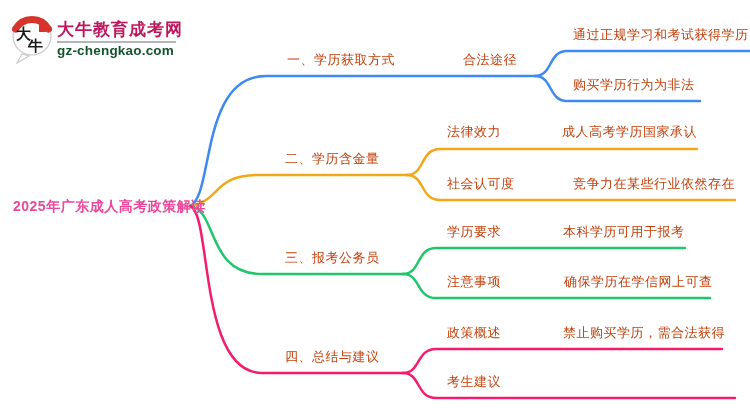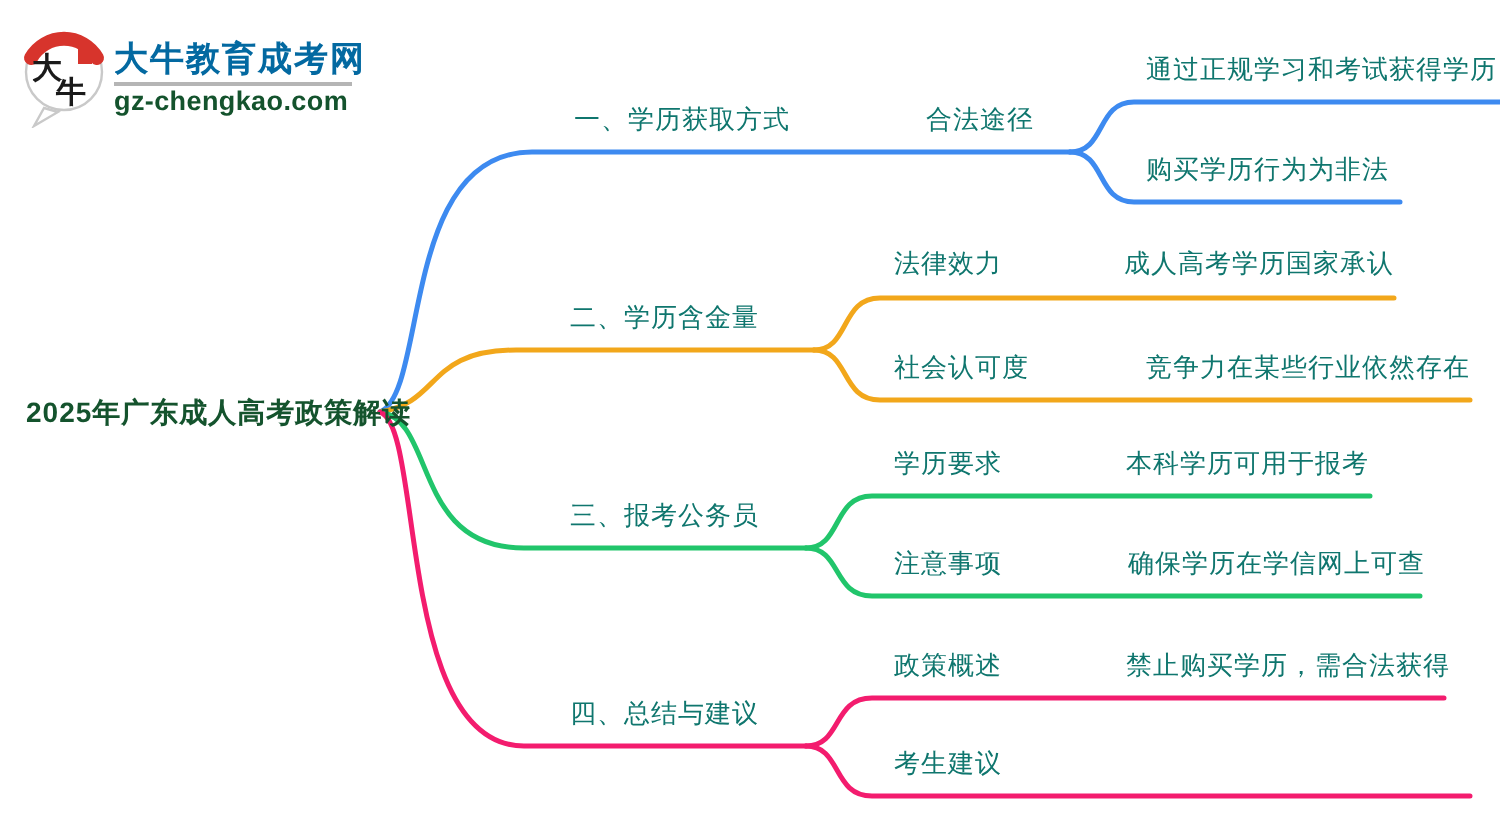--- a/index.html
+++ b/index.html
@@ -3,26 +3,26 @@
 <meta charset="utf-8">
 <style>
   html,body{margin:0;padding:0;background:#fff;}
   .stage{
     position:relative;width:750px;height:410px;background:#ffffff;
     overflow:hidden;font-family:"Liberation Sans","DejaVu Sans",sans-serif;
     color:#111;
   }
   .lines{position:absolute;left:0;top:0;width:750px;height:410px;}
   .node{
-    position:absolute;font-size:13px;line-height:20px;color:#0f766e;
+    position:absolute;font-size:13px;line-height:20px;color:#c2410c;
     white-space:nowrap;letter-spacing:0.5px;
   }
   .root{
     position:absolute;left:13px;top:196px;font-size:14px;line-height:20px;
-    font-weight:bold;color:#14532d;white-space:nowrap;letter-spacing:0.5px;
+    font-weight:bold;color:#ec4899;white-space:nowrap;letter-spacing:0.5px;
   }
   .logo{position:absolute;left:10px;top:10px;width:180px;height:56px;cursor:pointer;}
   .logo-mark{position:absolute;left:0;top:2px;}
   .logo-title{
     position:absolute;left:47px;top:8px;font-size:17px;font-weight:bold;
     letter-spacing:1px;white-space:nowrap;
   }
   .logo-divider{position:absolute;left:47px;top:31px;width:119px;height:2px;}
   .logo-domain{
     position:absolute;left:47px;top:33px;font-size:13.5px;font-weight:bold;
@@ -36,21 +36,21 @@
 
   <div class="logo">
     <svg class="logo-mark" width="46" height="52" viewBox="0 0 46 52">
       <circle cx="22" cy="24" r="19" fill="#ffffff" stroke="#c9c9c9" stroke-width="1.2"></circle>
       <path d="M12 42 L7 51 L19 44 Z" fill="#ffffff" stroke="#c9c9c9" stroke-width="1.2"></path>
       <path d="M5.5 17 A19 19 0 0 1 38.5 17" fill="none" stroke-width="7" stroke-linecap="round" stroke="#d7342c"></path>
       <rect x="29" y="12" width="7" height="8" fill="#d7342c"></rect>
       <text x="6" y="27" font-size="15" font-weight="bold" fill="#1a1a1a">大</text>
       <text x="18" y="39" font-size="15" font-weight="bold" fill="#1a1a1a">牛</text>
     </svg>
-    <div class="logo-title" style="color:#0369a1">大牛教育成考网</div>
+    <div class="logo-title" style="color:#be185d">大牛教育成考网</div>
     <div class="logo-divider" style="background:#b5b5b5"></div>
     <div class="logo-domain" style="color:#14532d">gz-chengkao.com</div>
   </div>
 
   <svg class="lines" viewBox="0 0 750 410">
 
     <g fill="none" stroke-width="2.5" stroke-linecap="round">
       <path d="M190 206 C214 196 200 76 266 76 H535" stroke="#3d8af0"></path>
       <path d="M535 76 C553 76 548 51 567 51 H752" stroke="#3d8af0"></path>
       <path d="M535 76 C553 76 548 101 567 101 H700" stroke="#3d8af0"></path>

